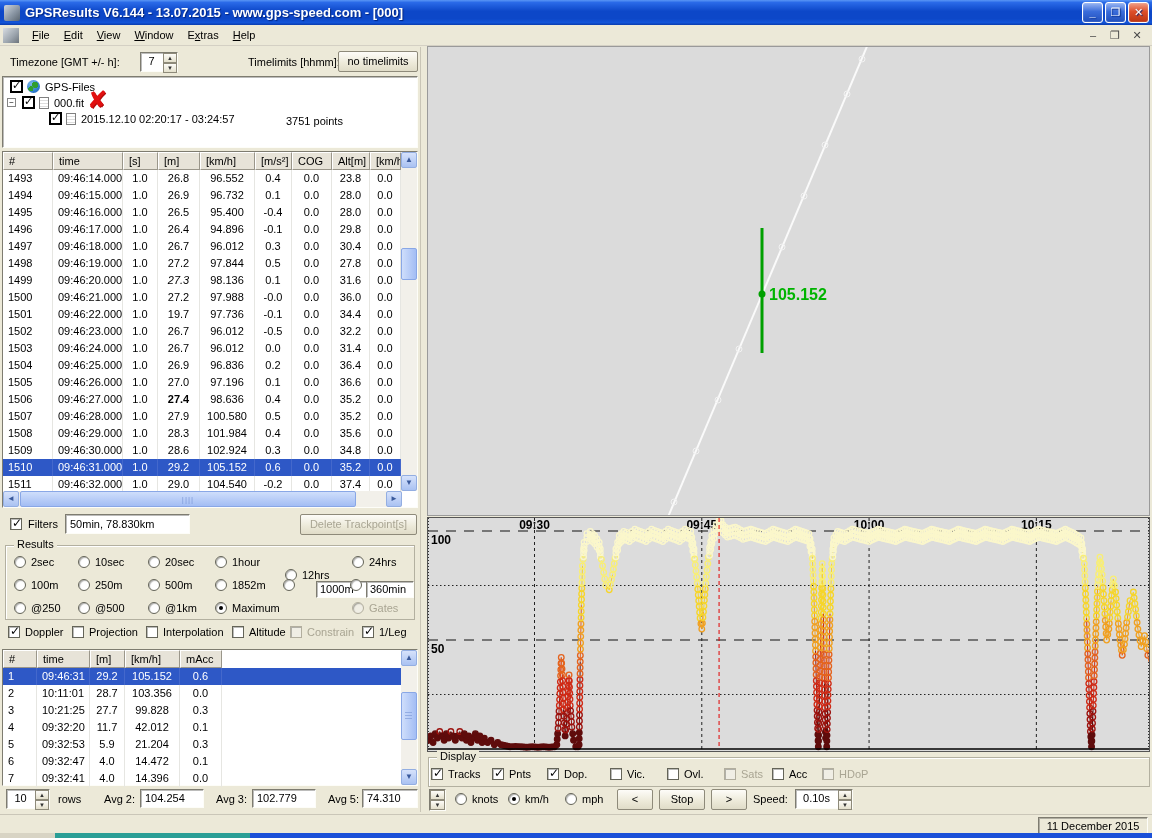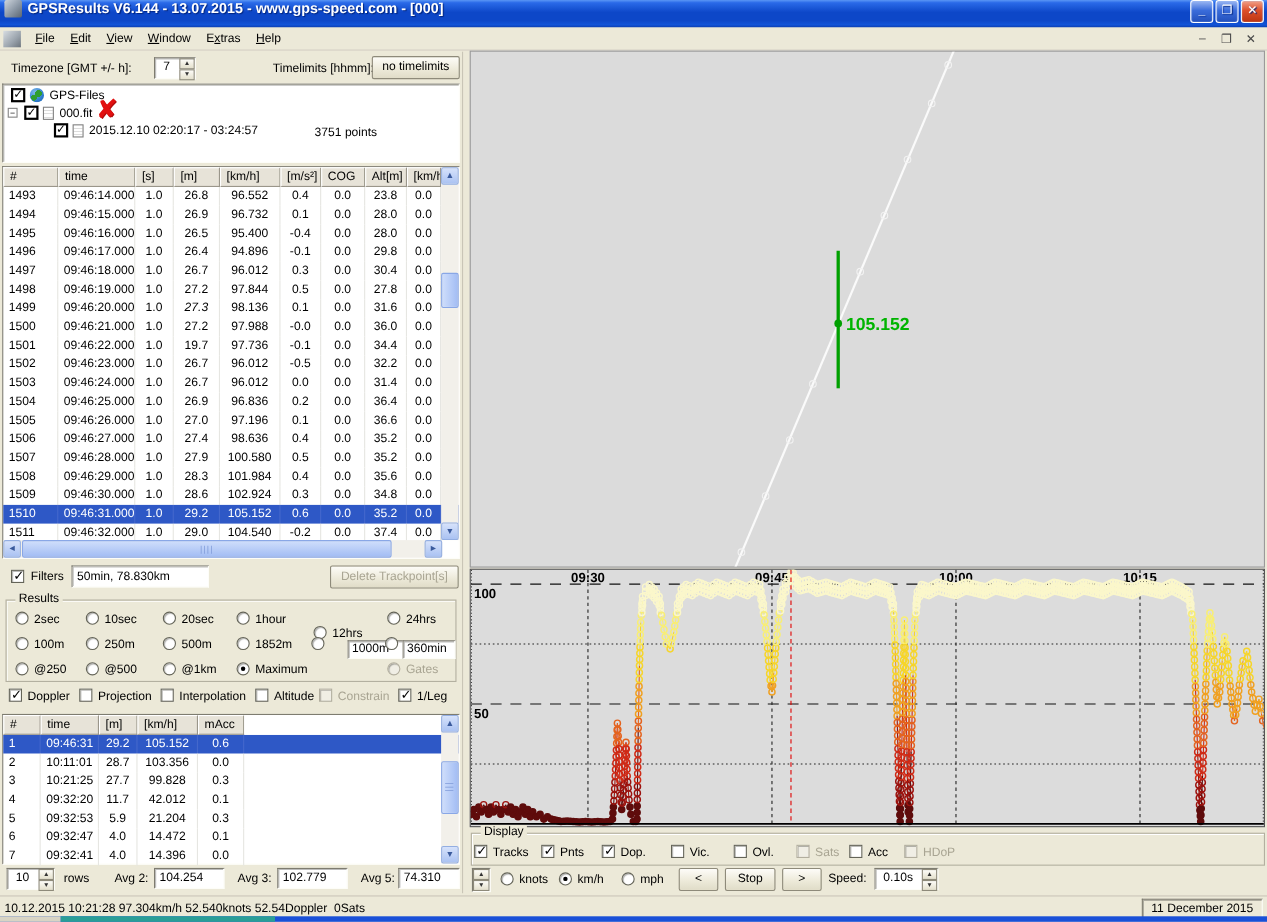--- a/index.html
+++ b/index.html
@@ -1,21 +1,21 @@
 <!DOCTYPE html>
 <html><head>
 <meta charset="utf-8">
 <style>
   *{margin:0;padding:0;box-sizing:border-box}
   html,body{width:1152px;height:838px}
   body{position:relative;overflow:hidden;background:#ece9d8;
        font-family:"Liberation Sans","DejaVu Sans",sans-serif;font-size:11px;color:#000}
   .abs{position:absolute}
   
-  #titlebar{left:0;top:0;width:1152px;height:25px;display:flex;
+  #titlebar{left:0;top:0;width:1152px;height:25px;display:flex;align-items:center;
     background:linear-gradient(180deg,#5a96f5 0%,#2a6ae8 10%,#0d47c8 45%,#0d47c8 75%,#1254d8 90%,#0a3cae 100%);
     color:#fff;font-weight:bold;font-size:13px;padding-left:4px;text-shadow:1px 1px 1px #00247e}
   .app-ico{width:16px;height:16px;margin-right:5px;border-radius:2px;
     background:linear-gradient(135deg,#cfd6de 0%,#8b97a5 55%,#5a6570 100%)}
   .wbtns{margin-left:auto;display:flex;gap:2px;padding-right:3px}
   .wbtn{width:21px;height:21px;border:1px solid #fff;border-radius:3px;color:#fff;
     font-weight:bold;font-size:11px;text-align:center;line-height:18px;
     background:linear-gradient(#9ab6f2,#3a6cda 45%,#2250bc);box-shadow:inset 0 0 1px #dce8ff}
   .wbtn.close{background:linear-gradient(#f0a088,#dd4f2a 45%,#bc3512)}
   
@@ -315,21 +315,21 @@
         <div class="cell" style="width: 55px;">97.196</div>
         <div class="cell" style="width: 37px;">0.1</div>
         <div class="cell" style="width: 40px;">0.0</div>
         <div class="cell" style="width: 38px;">36.6</div>
         <div class="cell" style="width: 31px;">0.0</div>
       </div>
       <div class="trow">
         <div class="cell l" style="width: 50px;">1506</div>
         <div class="cell l" style="width: 70px;">09:46:27.000</div>
         <div class="cell" style="width: 35px;">1.0</div>
-        <div class="cell" style="width: 42px;">27.4</div>
+        <div class="cell" style="width: 42px; font-weight: bold;">27.4</div>
         <div class="cell" style="width: 55px;">98.636</div>
         <div class="cell" style="width: 37px;">0.4</div>
         <div class="cell" style="width: 40px;">0.0</div>
         <div class="cell" style="width: 38px;">35.2</div>
         <div class="cell" style="width: 31px;">0.0</div>
       </div>
       <div class="trow">
         <div class="cell l" style="width: 50px;">1507</div>
         <div class="cell l" style="width: 70px;">09:46:28.000</div>
         <div class="cell" style="width: 35px;">1.0</div>
@@ -1759,21 +1759,20 @@
 <div class="abs spin sunken" style="left:795px;top:789px;width:58px">
   <div class="val">0.10s</div>
   <div class="arr">
       <div>▲</div>
       <div>▼</div>
     </div>
 </div>
 
 
 <div id="statusbar" class="abs">
-  <span class="abs" style="left:4px;top:5px;white-space:pre">10.12.2015 10:21:28 97.304km/h 52.540knots 52.54Doppler  0Sats</span>
   <div class="abs sunken" style="left:1038px;top:2px;width:110px;height:18px;line-height:16px;text-align:center;background:#ece9d8">11 December 2015</div>
 </div>
 <div class="bstrip" style="left:0;width:1152px;background:#1a50d8"></div>
 <div class="bstrip" style="left:55px;width:195px;background:#2a9e96"></div>
 <div class="bstrip" style="left:0;width:55px;background:#d8d4c4"></div>
 
 
 
 
 </body></html>

